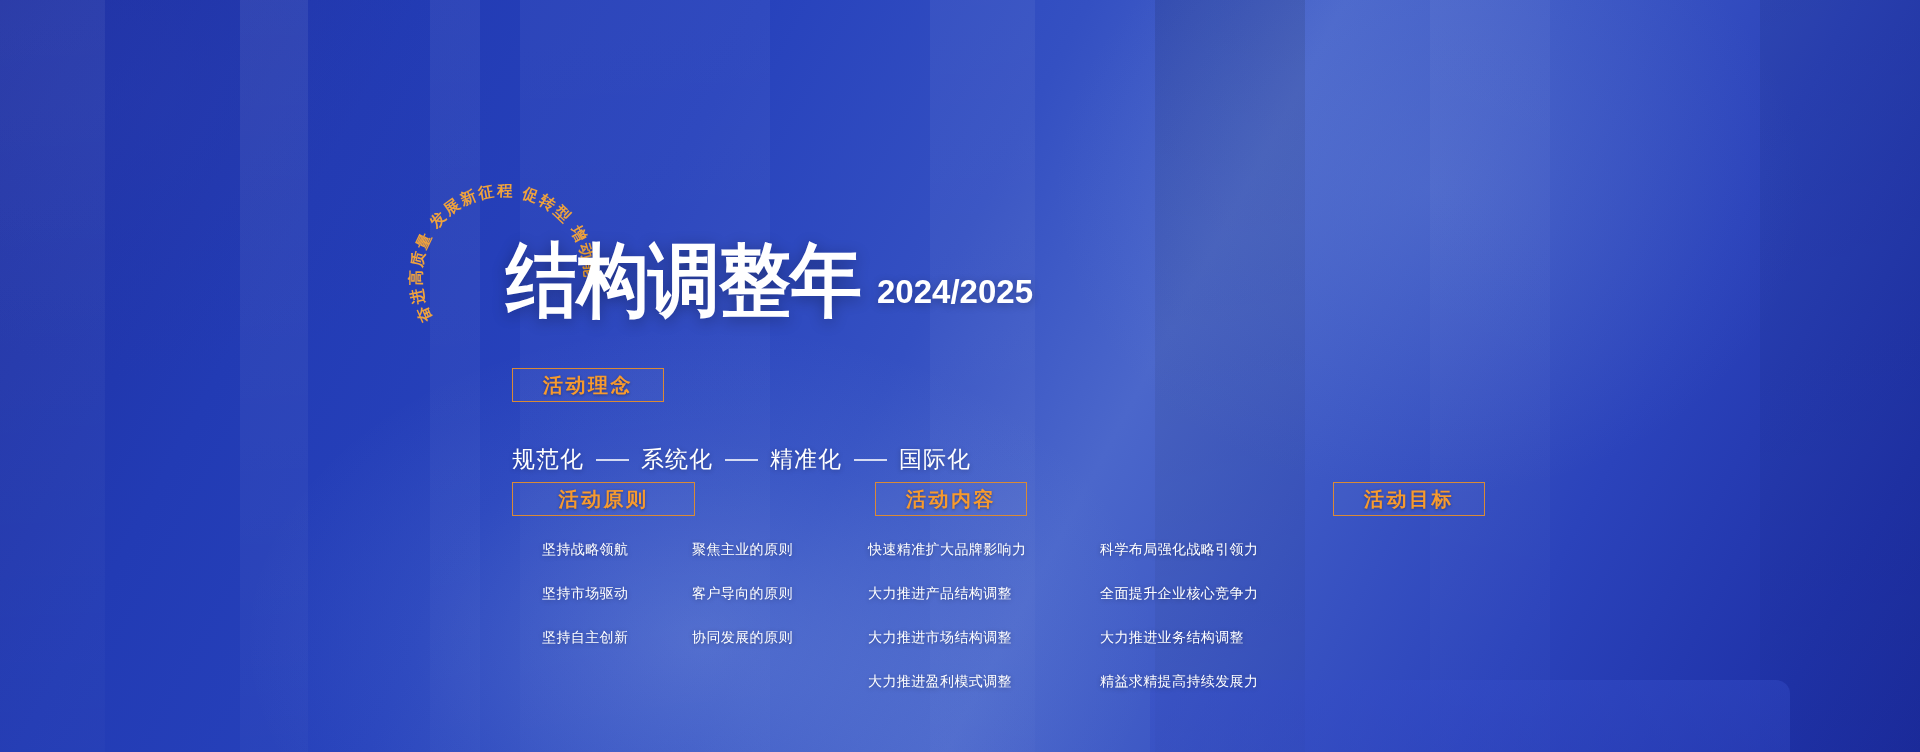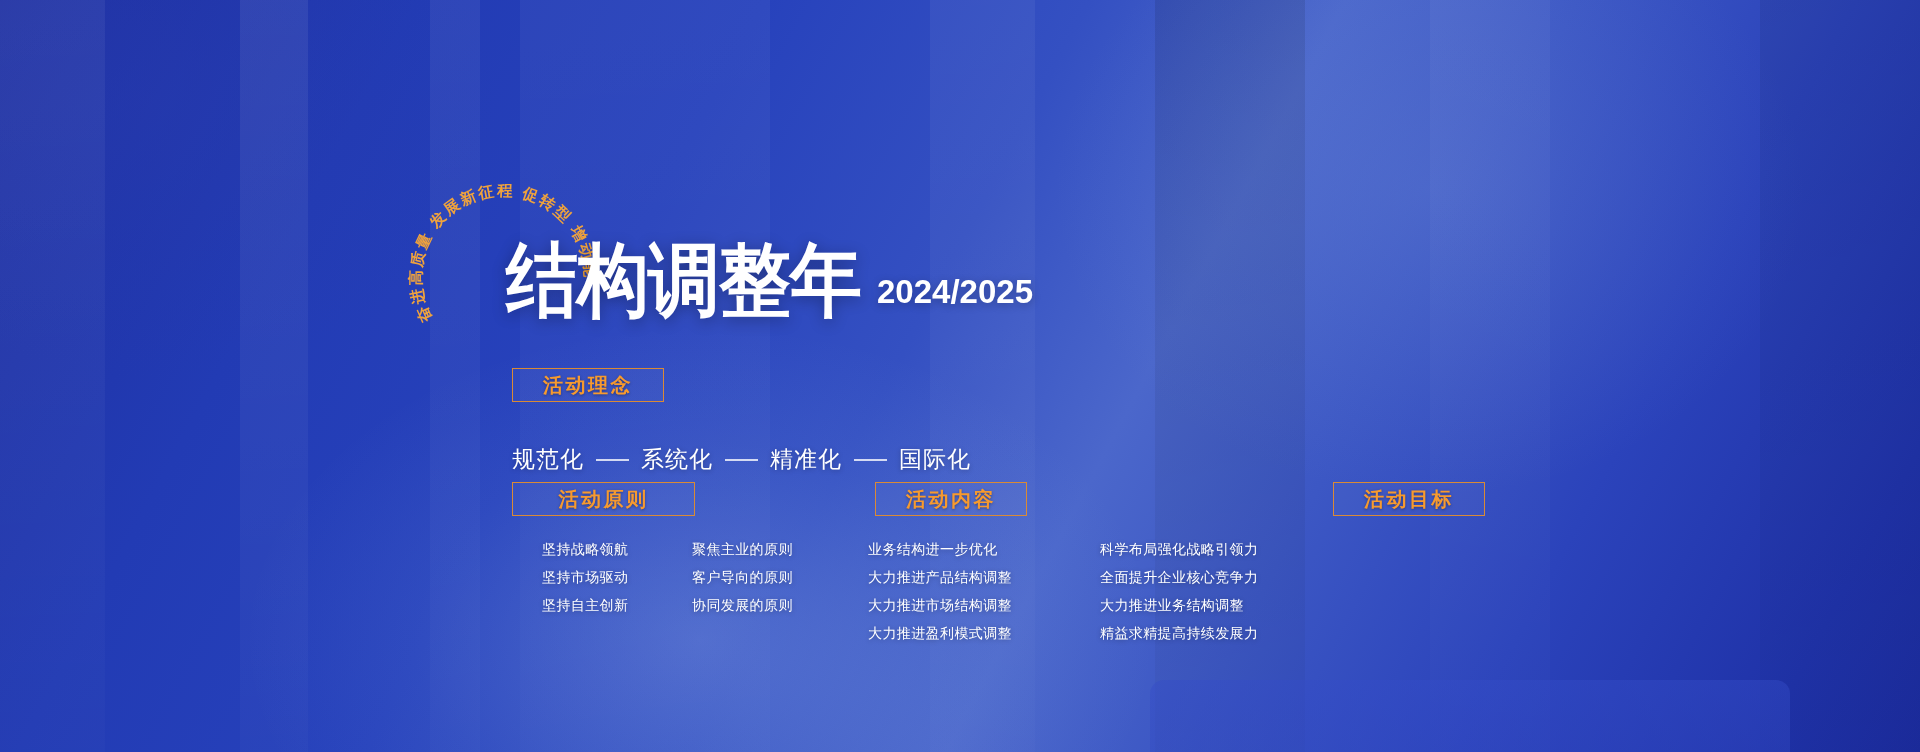--- a/index.html
+++ b/index.html
@@ -144,21 +144,21 @@
   .col {
     position:absolute;
     color:#ffffff;
     font-size:14px;
     line-height:28px;
     letter-spacing:.4px;
     text-shadow:0 1px 5px rgba(0,0,0,.30);
     white-space:nowrap;
   }
   .col .row { display:flex; gap:14px; margin-bottom:0px; }
-  .col .row + .row { margin-top:0; }
+  .col .row + .row { margin-top:16px; }
   #col-principle { left:542px;  top:535px; }
   #col-content   { left:868px;  top:535px; }
   #col-goal      { left:1330px; top:535px; }
   #col-principle .a { width:136px; }
   #col-content   .a { width:218px; }
 </style>
 </head>
 <body>
 
 <div id="stage">
@@ -220,21 +220,21 @@
       <span class="b">客户导向的原则</span>
     </div>
     <div class="row">
       <span class="a">坚持自主创新</span>
       <span class="b">协同发展的原则</span>
     </div>
   </div>
 
   <div class="col" id="col-content">
     <div class="row">
-      <span class="a">业务结构进一步优化</span>
+      <span class="a">快速精准扩大品牌影响力</span>
       <span class="b">科学布局强化战略引领力</span>
     </div>
     <div class="row">
       <span class="a">大力推进产品结构调整</span>
       <span class="b">全面提升企业核心竞争力</span>
     </div>
     <div class="row">
       <span class="a">大力推进市场结构调整</span>
       <span class="b">大力推进业务结构调整</span>
     </div>

